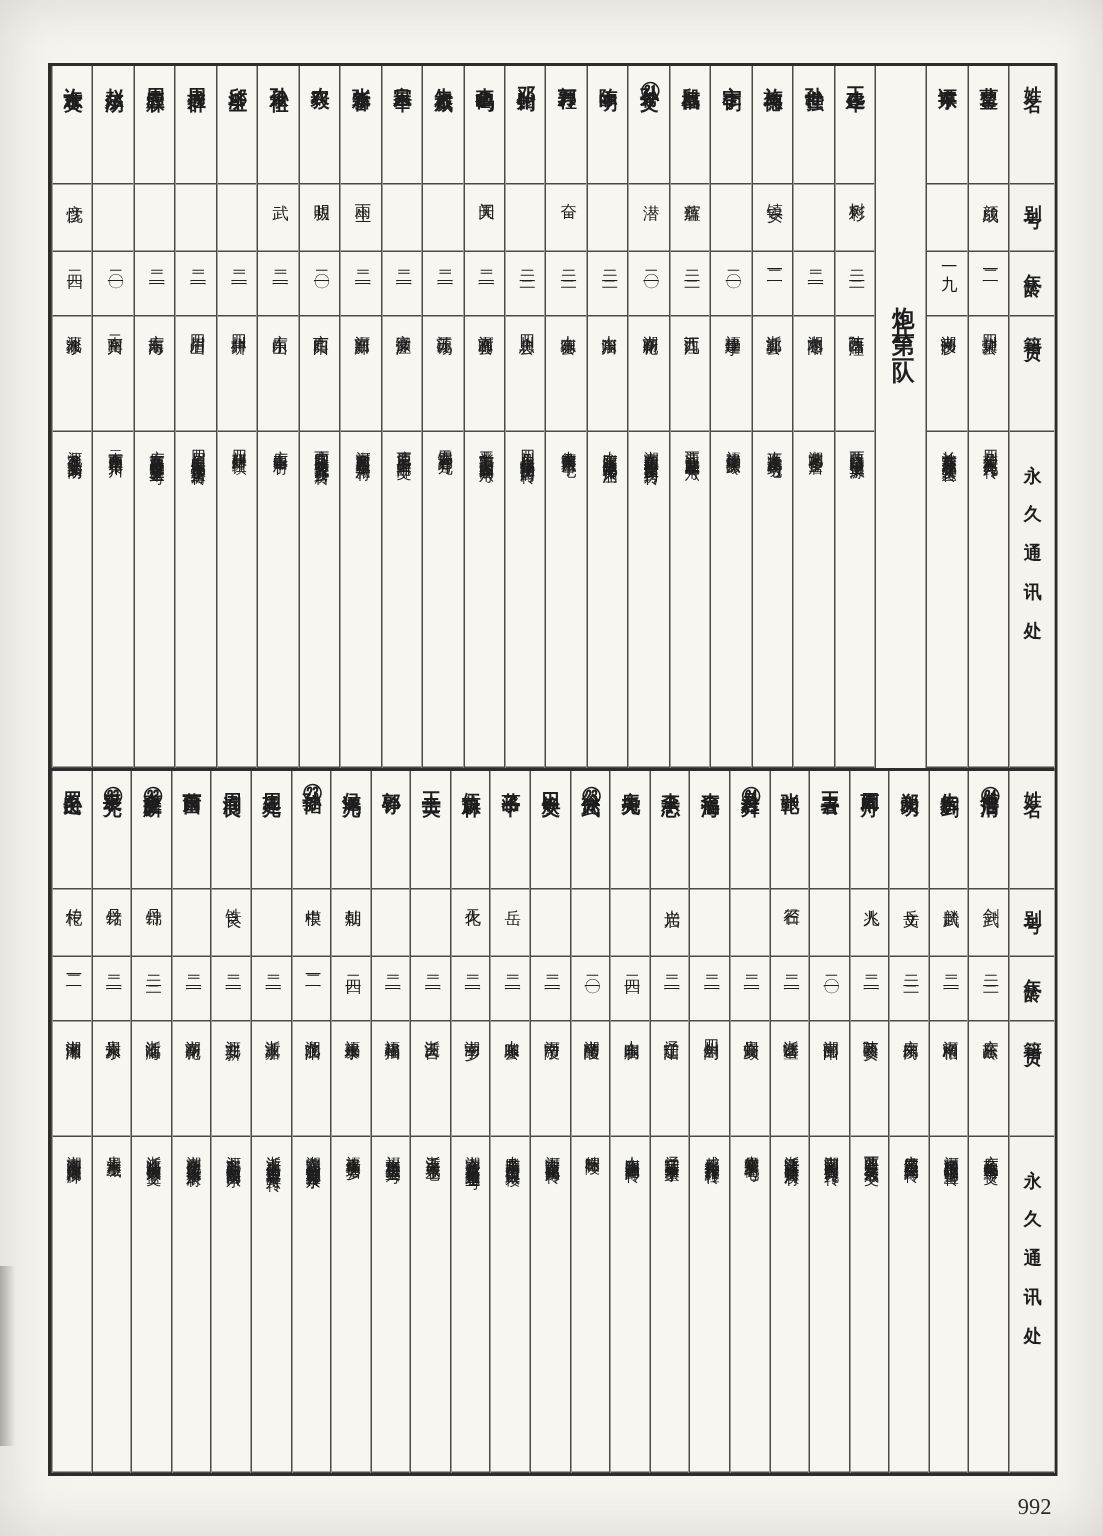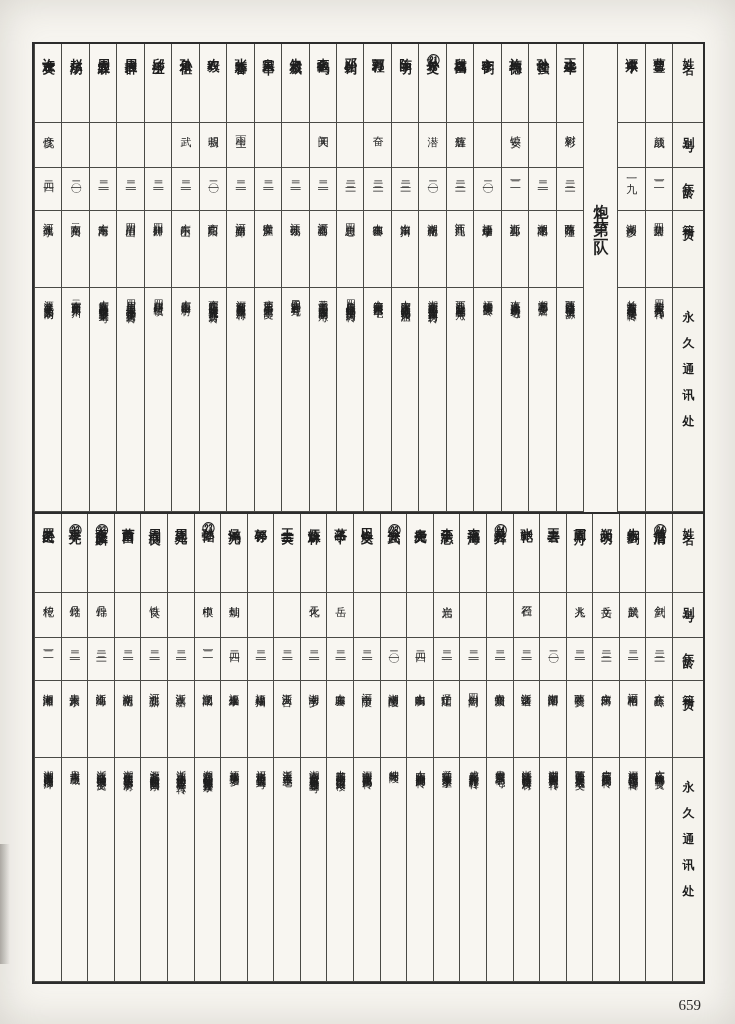--- a/index.html
+++ b/index.html
@@ -904,14 +904,14 @@
             <span class="vtext native-text">湖南湘潭</span>
           </div>
           <div class="cell cell-addr">
             <span class="vtext addr-text">湖南湘潭马家河楼梯冲</span>
           </div>
         </div>
       </div>
 
   </div>
 
-  <div class="page-number">659</div>
+  <div class="page-number">992</div>
 </div>
 
 </body></html>

